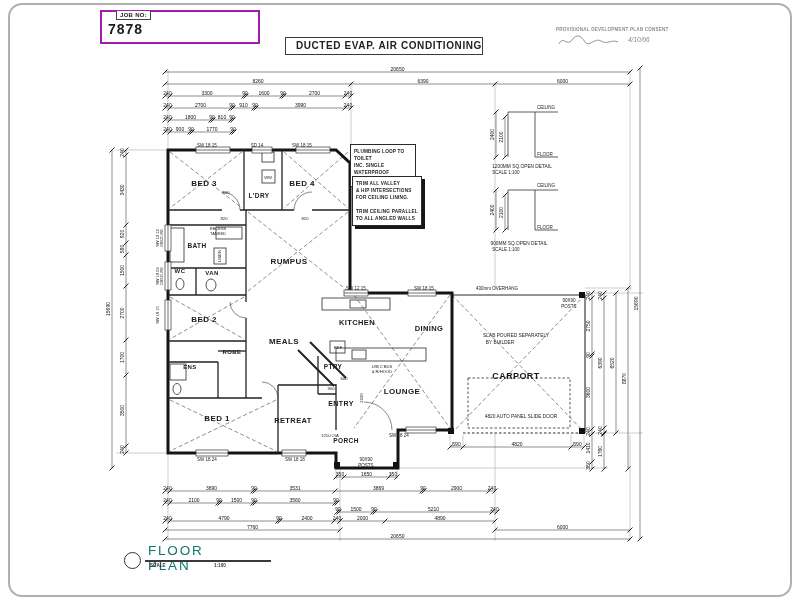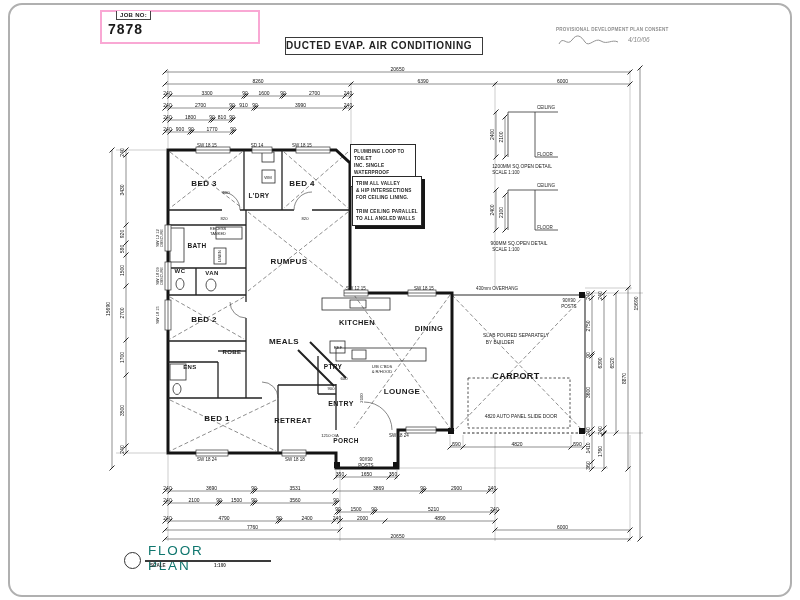--- a/index.html
+++ b/index.html
@@ -1,26 +1,26 @@
 <!DOCTYPE html>
 <html><head>
 <meta charset="utf-8">
 <style>
   html,body{margin:0;padding:0;background:#fff;}
   .page{position:relative;width:800px;height:600px;background:#ffffff;overflow:hidden;
         font-family:"Liberation Sans",sans-serif;color:#1a1a1a;}
   .scan-border{position:absolute;left:8px;top:3px;right:8px;bottom:3px;
         border:2px solid #b0b0b0;border-radius:14px;pointer-events:none;}
   .plan-svg{position:absolute;left:0;top:0;width:800px;height:600px;}
-  .job-box{position:absolute;left:100px;top:10px;width:156px;height:30px;border:2px solid #f9a8d4;background:#fff;}
+  .job-box{position:absolute;left:100px;top:10px;width:156px;height:30px;border:2px solid #a21caf;background:#fff;}
   .job-label{position:absolute;left:14px;top:-1px;font-size:6px;font-weight:700;letter-spacing:.3px;
         border:1px solid #444;border-top:none;padding:1px 3px;background:#fff;color:#222;}
   .job-value{position:absolute;left:6px;top:9px;font-size:14px;font-weight:700;letter-spacing:1px;}
   .title-box{position:absolute;left:285px;top:37px;width:196px;height:16px;border:1.5px solid #3a3a3a;
-        font-size:10px;font-weight:600;letter-spacing:.6px;text-align:left;line-height:16px;background:#fff;color:#222;}
+        font-size:10px;font-weight:600;letter-spacing:.6px;text-align:right;line-height:16px;background:#fff;color:#222;}
   .stamp{position:absolute;left:556px;top:27px;width:130px;color:#8f8f8f;}
   .stamp-text{font-size:4.6px;letter-spacing:.2px;white-space:nowrap;font-weight:600;}
   .stamp-sig{position:relative;height:18px;}
   .stamp-date{position:absolute;left:72px;top:4px;font-size:6.5px;font-style:italic;color:#8a8a8a;}
   .note{position:absolute;background:#fff;border:1px solid #2a2a2a;color:#1d1d1d;
         font-size:4.7px;line-height:1.5;letter-spacing:.2px;white-space:pre-line;padding:3px 3px;font-weight:600;}
   .note1{left:350px;top:144px;width:58px;}
   .note2{left:352px;top:176px;width:62px;border-width:1.5px;box-shadow:3px 3px 0 #161616;}
   .fp-title{position:absolute;left:0;top:0;}
   .fp-circle{position:absolute;left:124px;top:552px;width:15px;height:15px;border:1.5px solid #333;border-radius:50%;}

